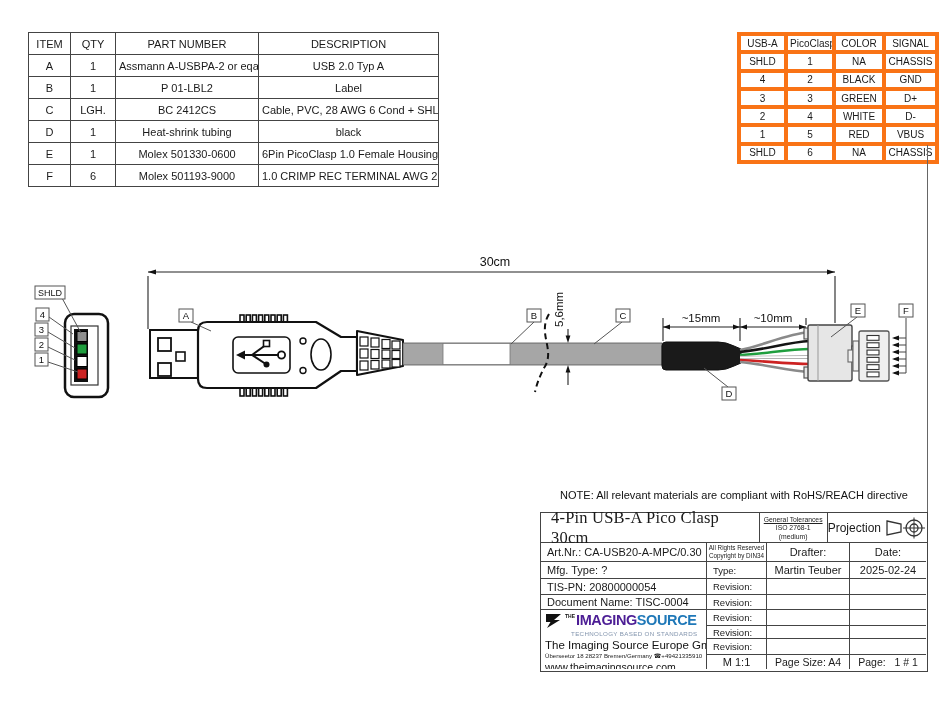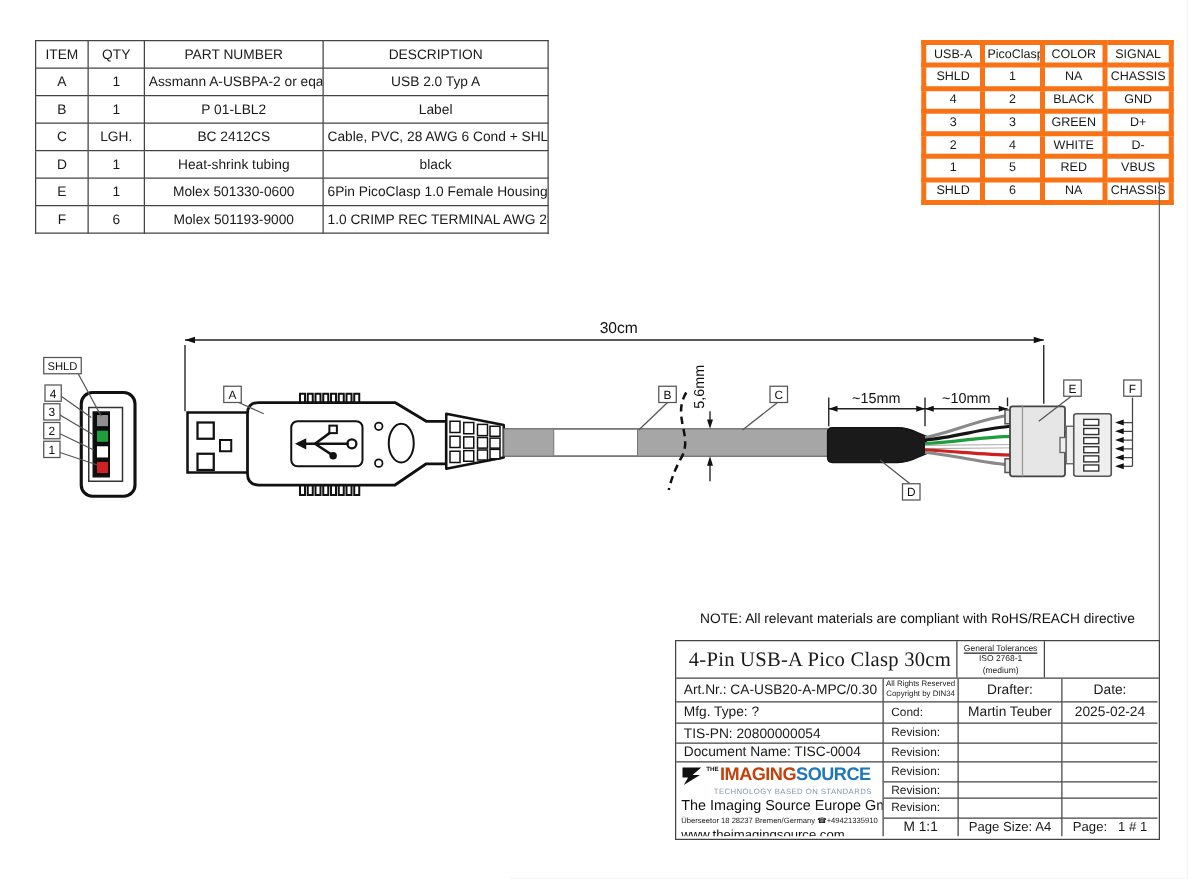--- a/index.html
+++ b/index.html
@@ -27,21 +27,21 @@
   .tb-grid { display:grid; grid-template-columns:166px 60px 83px 76px; grid-template-rows:19px 17px 16px 15px 16px 13px 16px 14px; }
   .tb-grid > div { box-sizing:border-box; border-right:1px solid #444; border-bottom:1px solid #444; font-size:11px; display:flex; align-items:center; padding-left:6px; overflow:hidden; white-space:pre; }
   .tb-grid > .nr { border-right:none; }
   .tb-grid > .nb { border-bottom:none; }
   .tb-grid > .ctr { justify-content:center; padding-left:0; }
   .tb-grid > .sm { font-size:9.5px; }
   .tb-grid > .tiny { flex-direction:column; justify-content:center; padding:0 1px; font-size:6.3px; line-height:1.25; text-align:center; white-space:normal; }
   .company-cell { grid-row:5 / 9; grid-column:1; flex-direction:column; align-items:flex-start !important; justify-content:flex-start; padding:3px 4px 0 4px !important; }
   .logo-row { display:flex; align-items:flex-start; }
   .logo-the { font-size:5px; font-weight:bold; color:#111; margin:0 1px 0 2px; }
-  .logo-imaging { font-size:14.5px; font-weight:bold; color:#c2410c; letter-spacing:-0.4px; line-height:1; }
+  .logo-imaging { font-size:14.5px; font-weight:bold; color:#4c1d95; letter-spacing:-0.4px; line-height:1; }
   .logo-source { font-size:14.5px; font-weight:bold; color:#1f78b8; letter-spacing:-0.4px; line-height:1; }
   .logo-tagline { font-size:6.2px; color:#8294ad; letter-spacing:0.35px; margin:1px 0 0 26px; }
   .company-name { font-size:11.5px; color:#111; margin-top:2px; white-space:nowrap; }
   .company-address { font-size:6.1px; color:#222; margin-top:1px; white-space:nowrap; }
   .company-web { font-size:10.5px; color:#111; margin-top:2px; white-space:nowrap; }
   svg text { font-family:"Liberation Sans", sans-serif; fill:#111; }
 </style>
 </head>
 <body>
 
@@ -362,33 +362,43 @@
   <div class="note">NOTE: All relevant materials are compliant with RoHS/REACH directive</div>
 
   <div class="title-block">
     <div class="tb-title-row">
       <div class="tb-title">4-Pin USB-A Pico Clasp 30cm</div>
       <div class="tb-tol">
         <div class="u">General Tolerances</div>
         <div>ISO 2768-1</div>
         <div>(medium)</div>
       </div>
+      <div class="tb-proj">
+        <span>Projection</span>
+        <svg width="42" height="22" viewBox="0 0 42 22">
+          <polygon points="2,4 16,7 16,15 2,18" fill="none" stroke="#333" stroke-width="1.3"></polygon>
+          <circle cx="29" cy="11" r="8" fill="none" stroke="#333" stroke-width="1.3"></circle>
+          <circle cx="29" cy="11" r="4" fill="none" stroke="#333" stroke-width="1.3"></circle>
+          <line x1="18" y1="11" x2="40" y2="11" stroke="#333" stroke-width="1"></line>
+          <line x1="29" y1="0.5" x2="29" y2="21.5" stroke="#333" stroke-width="1"></line>
+        </svg>
+      </div>
     </div>
     <div class="tb-grid">
 
       <div>Art.Nr.: CA-USB20-A-MPC/0.30</div>
       <div class="tiny">
         <div>All Rights Reserved</div>
         <div>Copyright by DIN34</div>
       </div>
       <div class="ctr">Drafter:</div>
       <div class="ctr nr">Date:</div>
 
       <div>Mfg. Type: ?</div>
-      <div class="sm">Cond:</div>
+      <div class="sm">Type:</div>
       <div class="ctr">Martin Teuber</div>
       <div class="ctr nr">2025-02-24</div>
 
       <div>TIS-PN: 20800000054</div>
       <div class="sm">Revision:</div>
       <div></div>
       <div class="nr"></div>
 
       <div>Document Name: TISC-0004</div>
       <div class="sm">Revision:</div>

